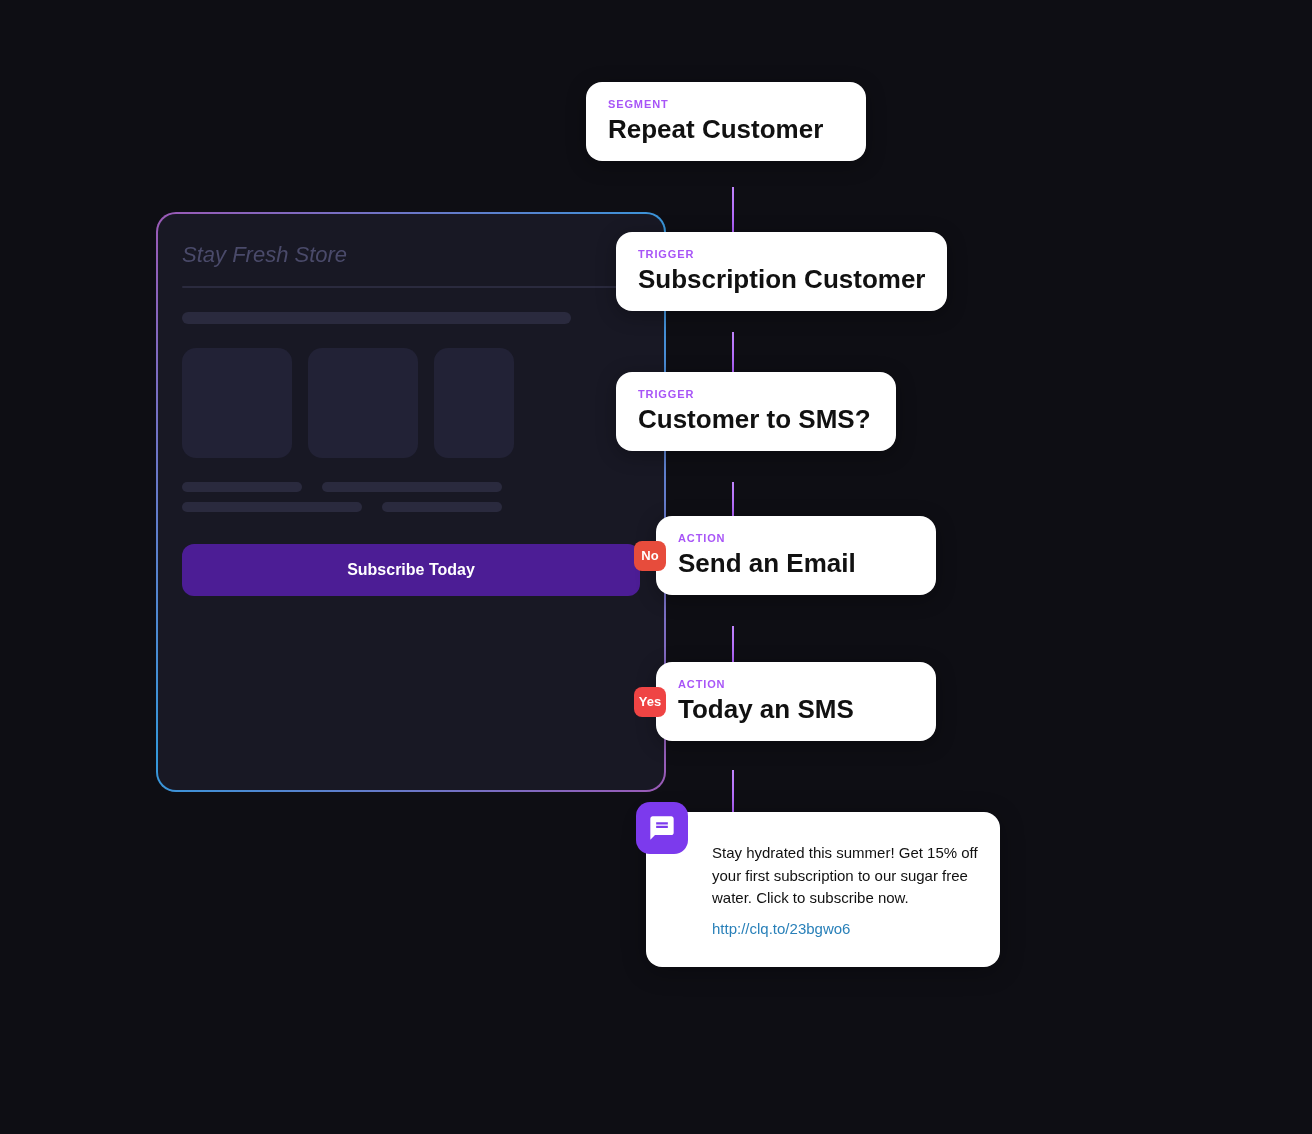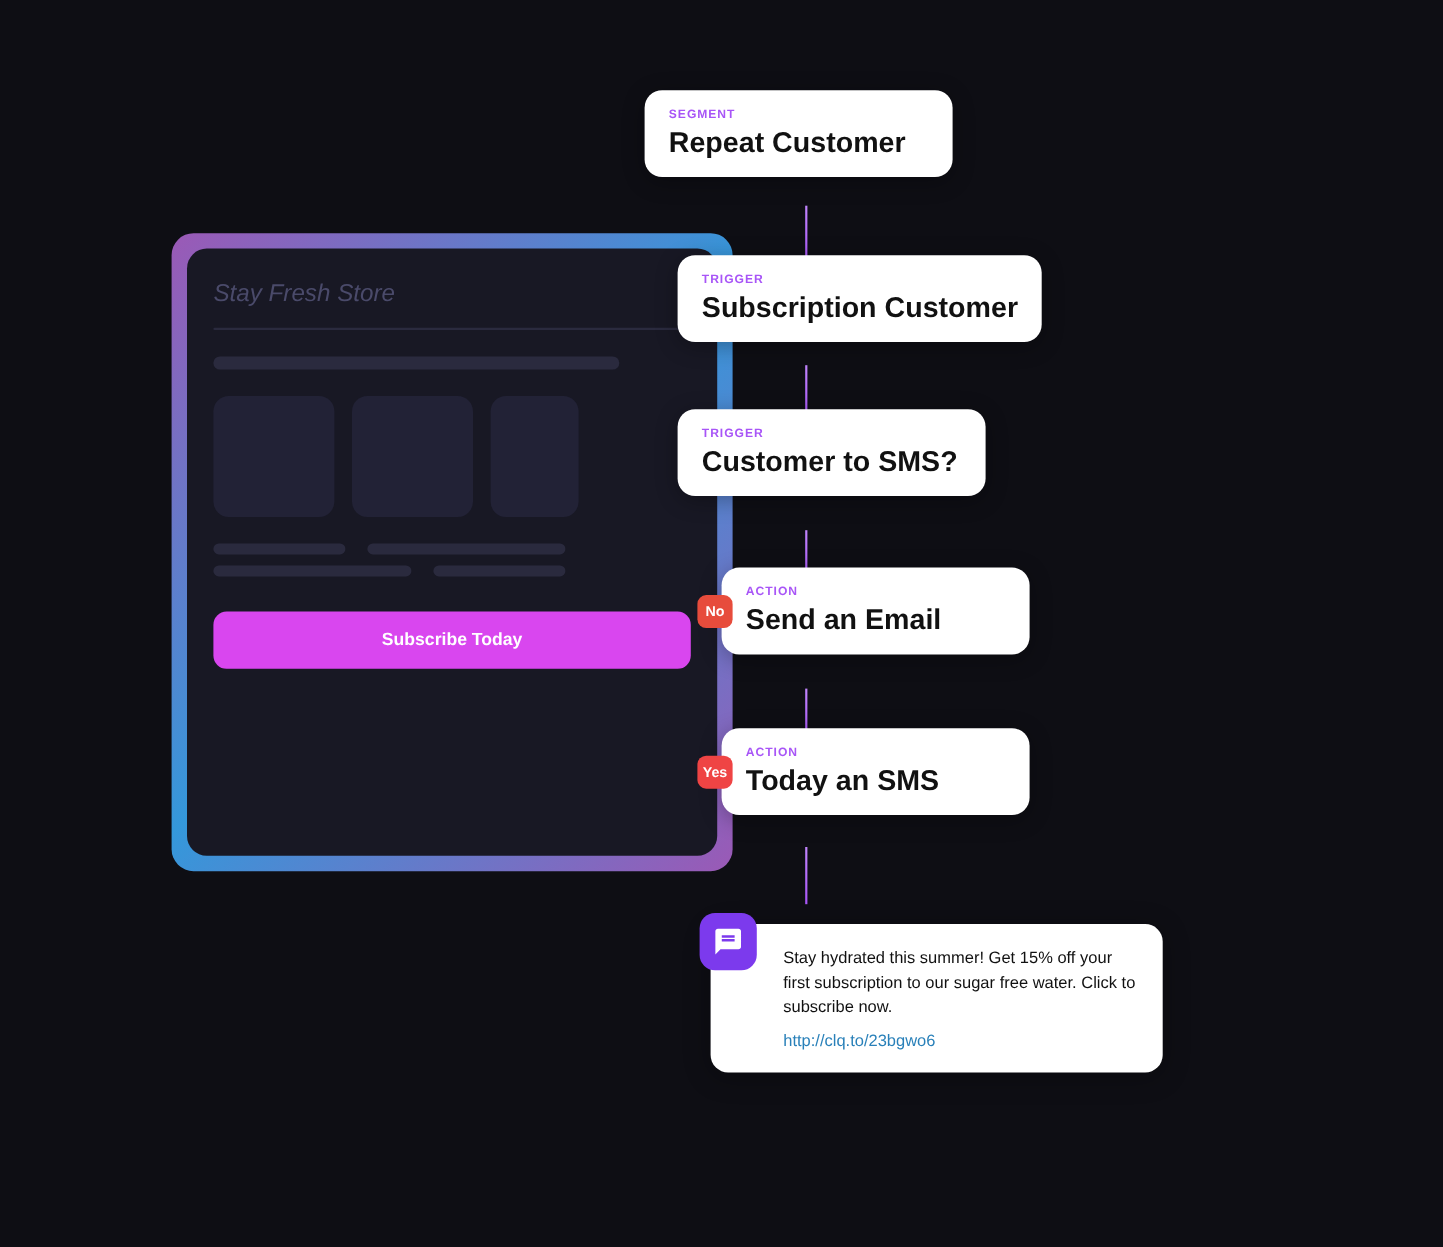--- a/index.html
+++ b/index.html
@@ -21,21 +21,21 @@
       height: 1050px;
     }
 
     .store-card-gradient-border {
       position: absolute;
       left: 0;
       top: 170px;
       width: 510px;
       height: 580px;
       border-radius: 20px;
-      padding: 14px;
+      padding: 2px;
       background: linear-gradient(135deg, #9b59b6, #3498db, #9b59b6);
       z-index: 0;
     }
 
     .store-card-inner {
       width: 100%;
       height: 100%;
       background: #181824;
       border-radius: 18px;
       padding: 28px 24px 24px 24px;
@@ -99,21 +99,21 @@
     .store-text-line.medium { width: 180px; }
 
     .store-text-row {
       display: flex;
       gap: 20px;
     }
 
     .store-subscribe-btn {
       width: 100%;
       height: 52px;
-      background: #d946ef;
+      background: #4c1d95;
       border-radius: 12px;
       display: flex;
       align-items: center;
       justify-content: center;
       color: #ffffff;
       font-size: 16px;
       font-weight: 600;
       margin-top: 20px;
     }
 
@@ -198,27 +198,26 @@
     }
 
     .badge-no { background: #e74c3c; }
     .badge-yes { background: #ef4444; }
 
     
     .sms-preview {
       position: absolute;
       background: #ffffff;
       border-radius: 16px;
-      padding: 20px 22px;
+      padding: 30px 22px;
       left: 490px;
       top: 770px;
-      width: 411px;
+      width: 354px;
       z-index: 2;
       box-shadow: 0 4px 24px rgba(0,0,0,0.3);
-      margin-top: 28px;
     }
 
     .sms-icon {
       position: absolute;
       left: -10px;
       top: -10px;
       width: 52px;
       height: 52px;
       background: #7c3aed;
       border-radius: 14px;

